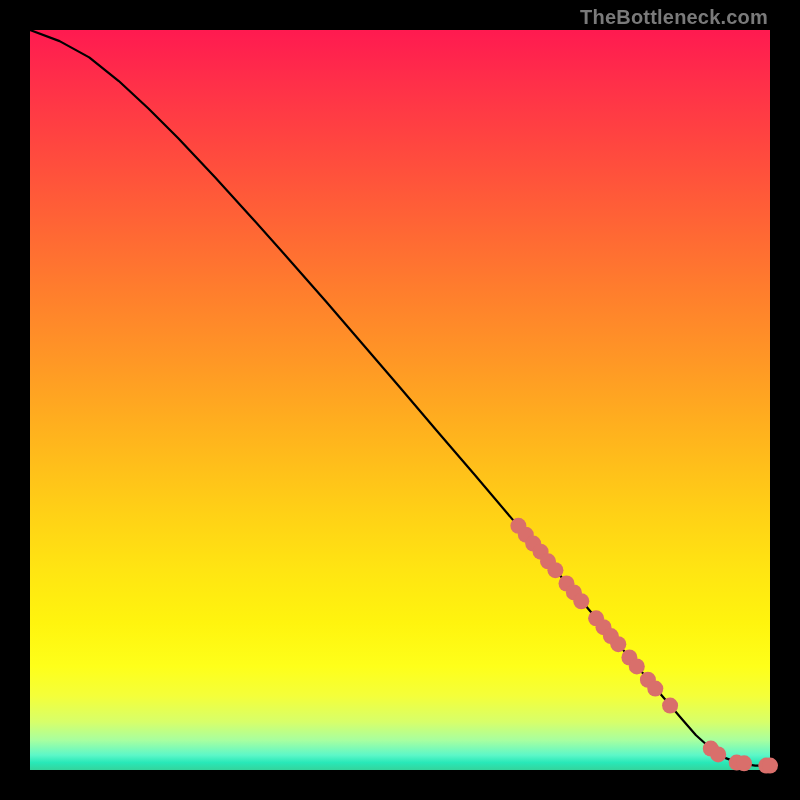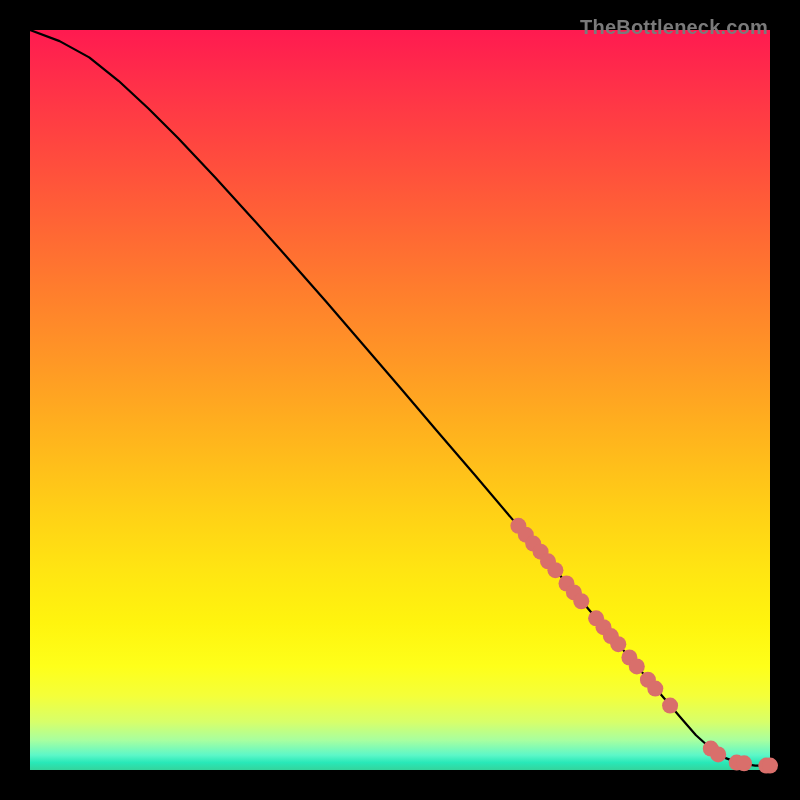--- a/index.html
+++ b/index.html
@@ -32,21 +32,21 @@
       #d7ff6a 93.5%,
       #a7ffa0 96%,
       #5cf7c8 98%,
       #28e8b8 99%,
       #34d49c 100%
     );
   }
   .watermark {
     position: absolute;
     right: 32px;
-    top: 16px;
+    top: 6px;
     font-family: Arial, Helvetica, sans-serif;
     font-size: 20px;
     font-weight: 600;
     color: #7a7a7a;
     letter-spacing: 0.2px;
   }
   svg.overlay {
     position: absolute;
     left: 30px;
     top: 30px;

